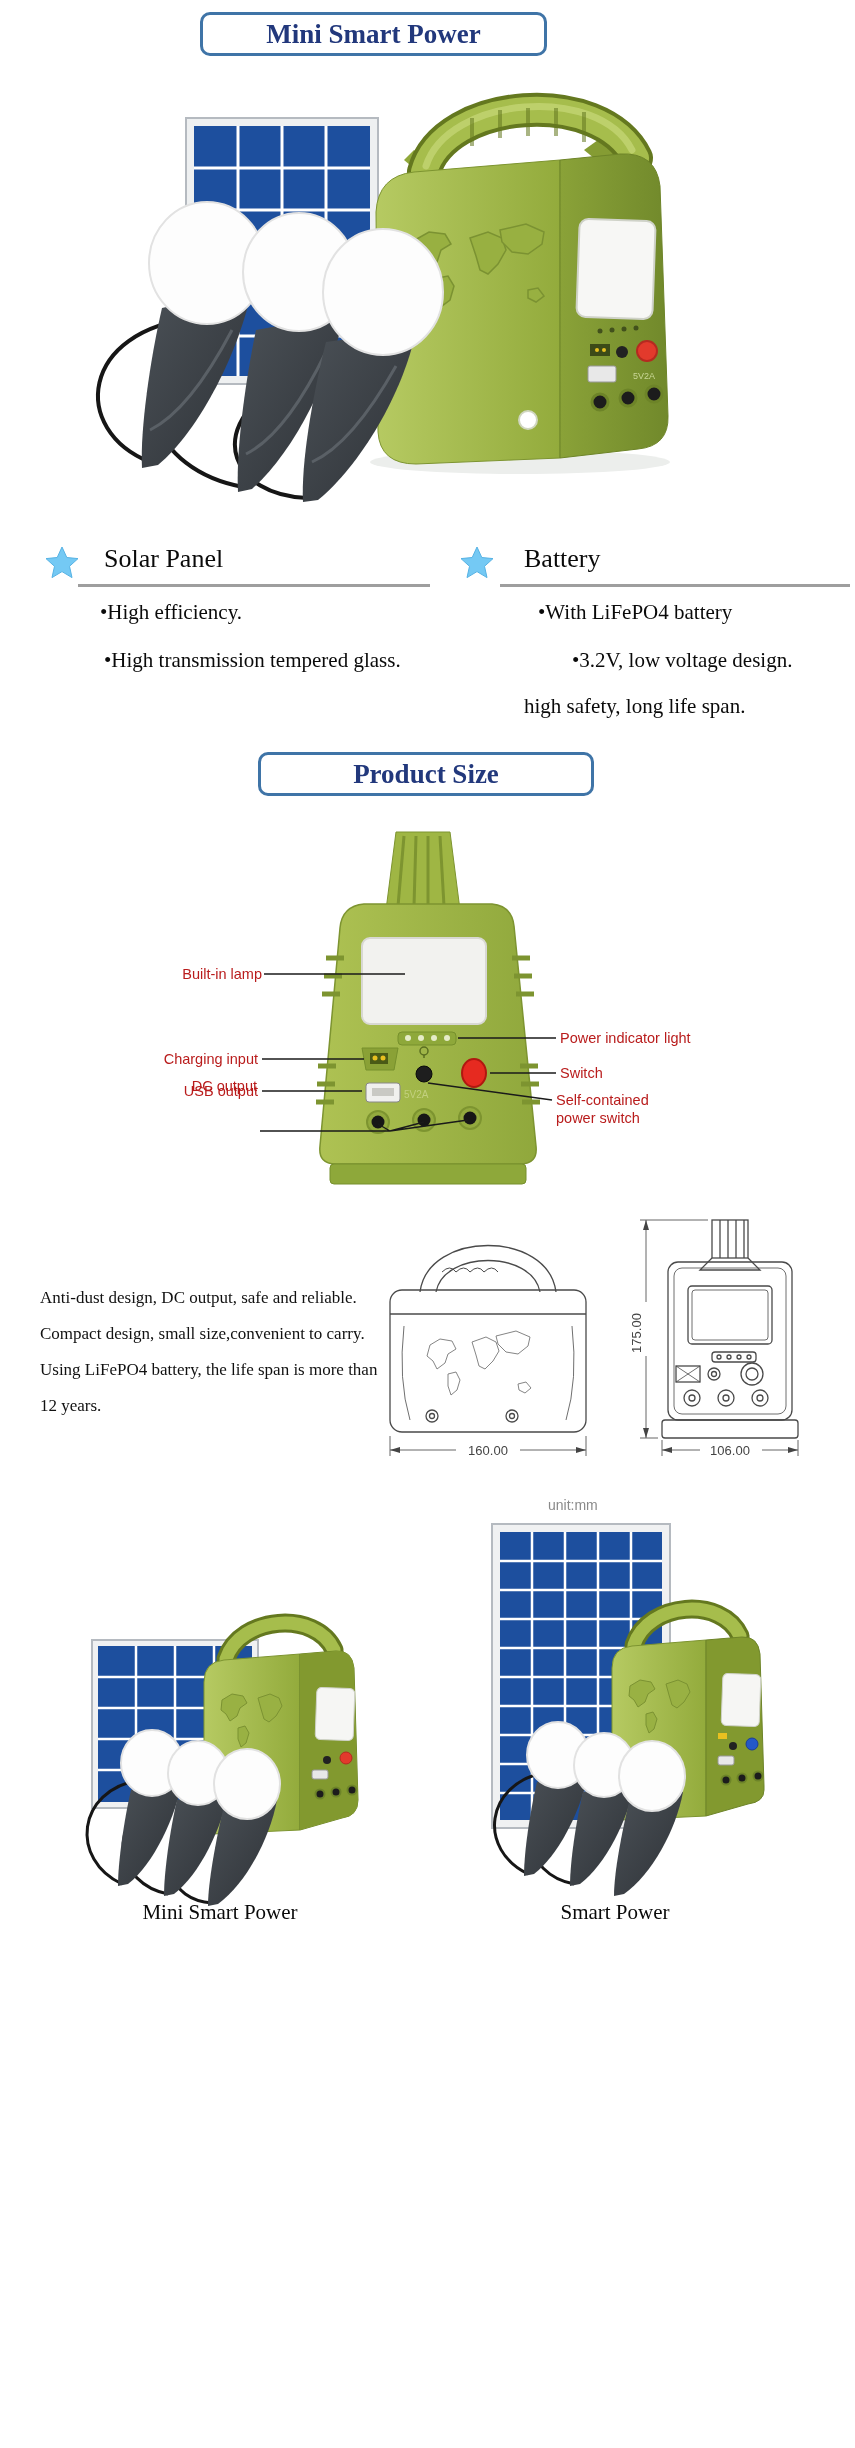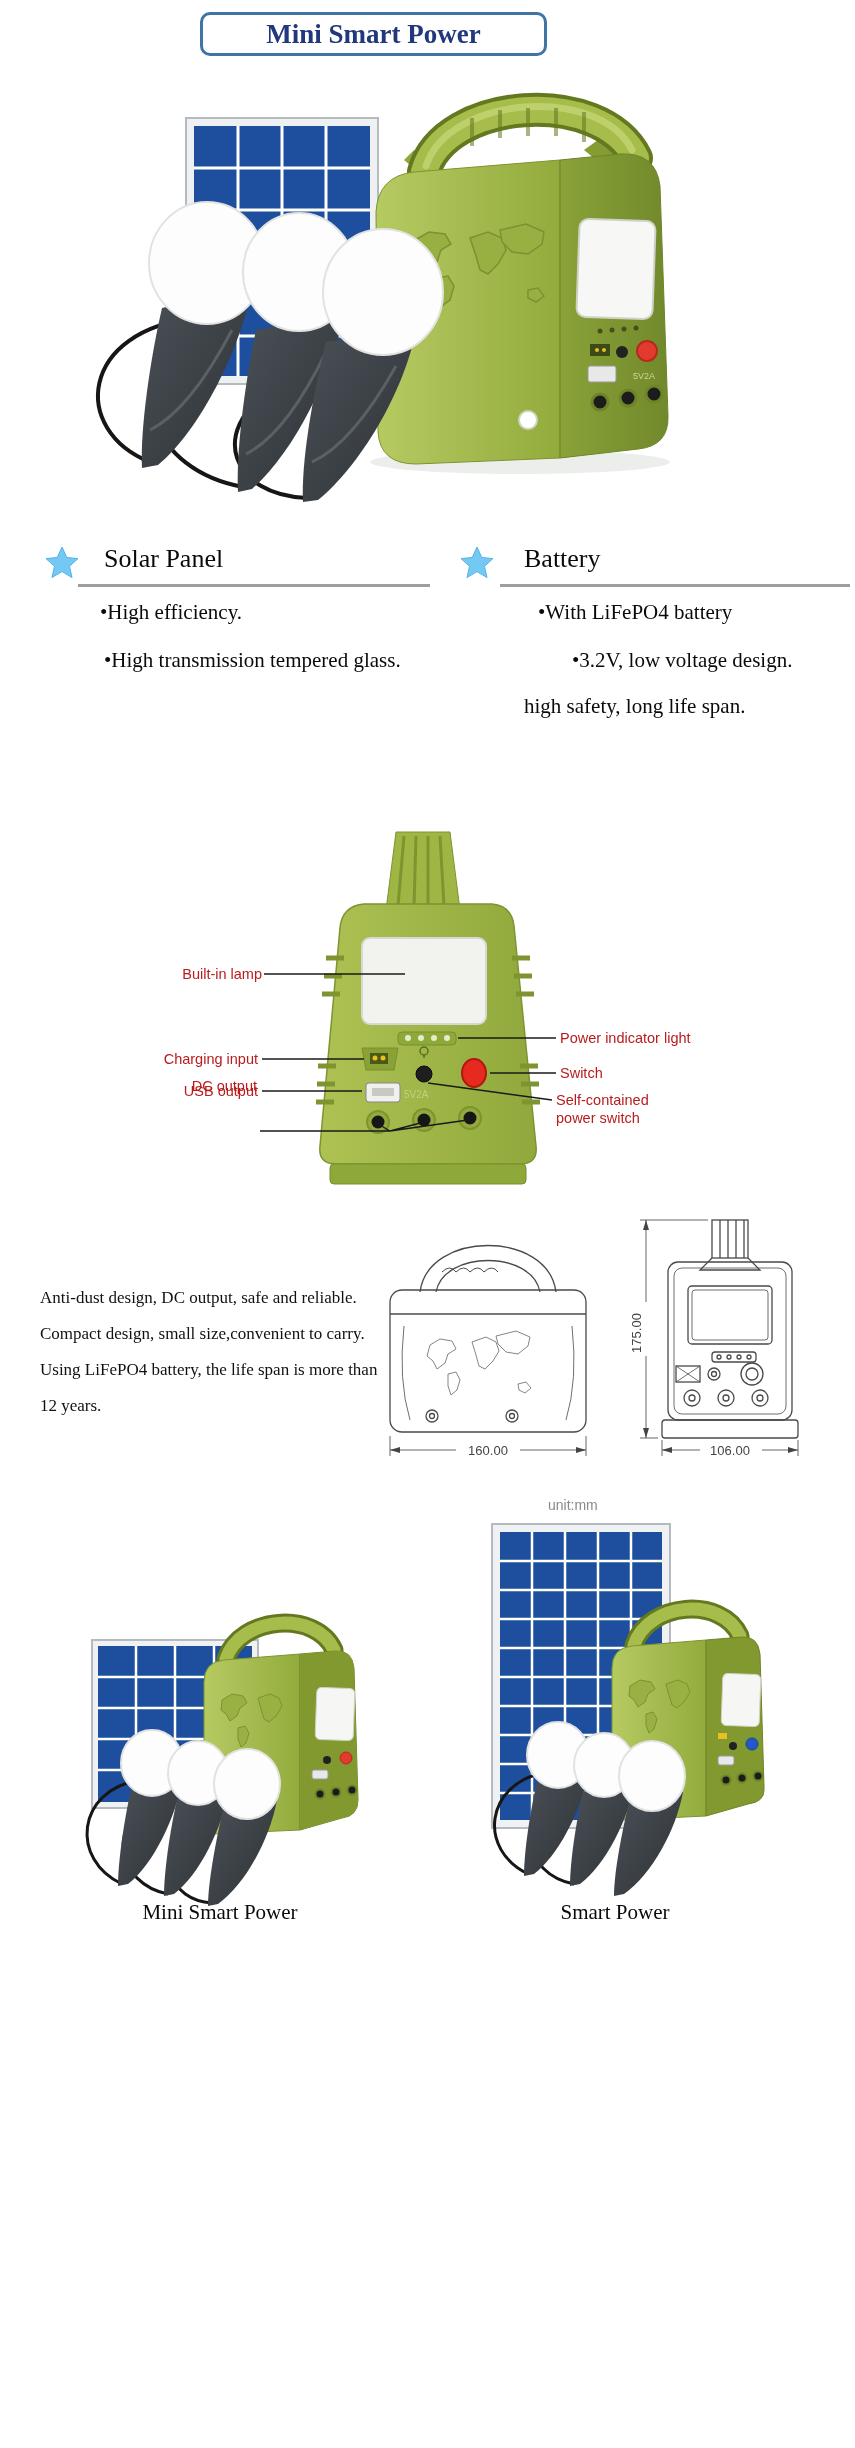--- a/index.html
+++ b/index.html
@@ -133,20 +133,23 @@
 
   <svg class="abs" style="left:460px;top:546px;" width="34" height="34" viewBox="0 0 34 34">
     <polygon points="17,1 21.8,11.5 33,12.6 24.5,20.3 27,31.6 17,25.6 7,31.6 9.5,20.3 1,12.6 12.2,11.5" fill="#74c9f4" stroke="#56b2e4"></polygon>
   </svg>
   <div class="feat-title" style="left:524px;top:544px;">Battery</div>
   <div class="underline" style="left:500px;top:584px;width:350px;"></div>
   <div class="bullet" style="left:538px;top:600px;">•With LiFePO4 battery</div>
   <div class="bullet" style="left:524px;top:648px;margin-left:48px;">•3.2V, low voltage design.</div>
   <div class="bullet" style="left:524px;top:694px;">high safety, long life span.</div>
 
+  <div class="tbox" style="left:258px;top:752px;width:330px;">
+    <span>Product Size</span>
+  </div>
 
   <svg class="abs" style="left:0;top:820px;" width="855" height="380" viewBox="0 820 855 380">
     <defs>
       <linearGradient id="gBody" x1="0" y1="0" x2="1" y2="0">
         <stop offset="0" stop-color="#aec253"></stop>
           <stop offset="1" stop-color="#90a83c"></stop>
       </linearGradient>
     </defs>
     <g>
       <path d="M396,832 L450,832 L460,910 L386,910 Z" fill="#9fb644" stroke="#7d9430"></path>

